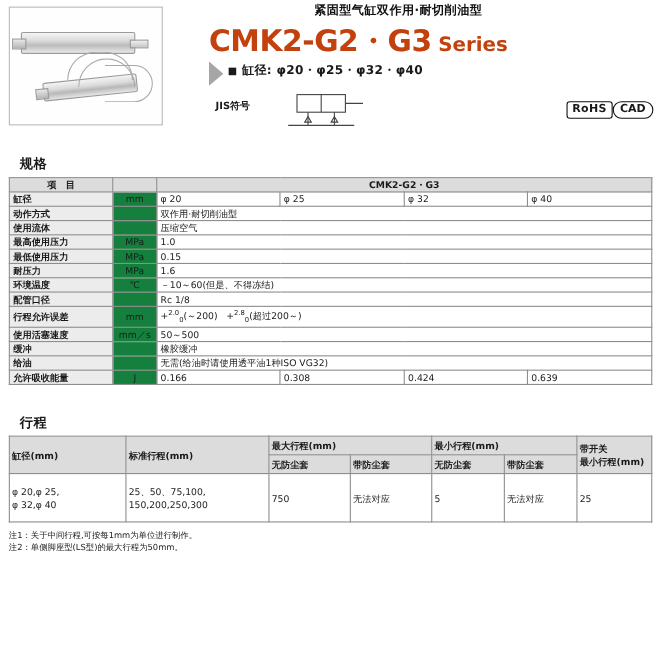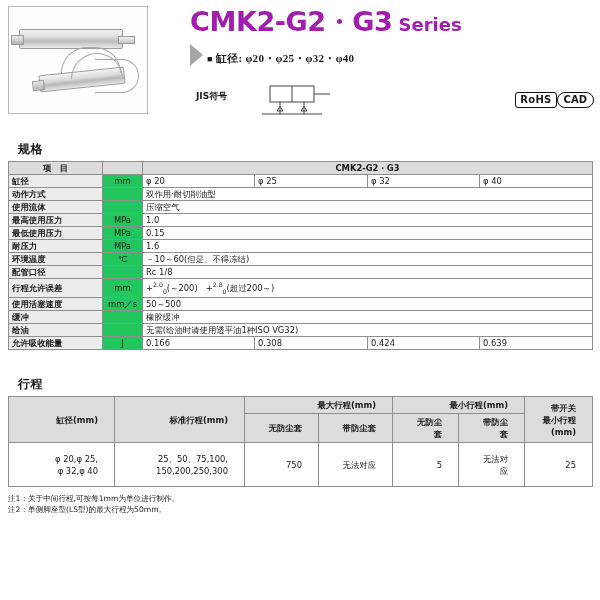--- a/index.html
+++ b/index.html
@@ -51,26 +51,26 @@
   .t2 { left:62px; top:46px; width:52px; border-bottom:none; border-radius:40px 40px 0 0;}
   .t3 { left:86px; top:52px; width:44px; height:34px; border-left:none; border-radius:0 40px 40px 0;}
 
   .title-block { position:absolute; left:190px; top:2px; width:404px; }
   .sub-title {
     font-size:11px; font-weight:bold; text-align:center; letter-spacing:0.4px;
     color:#111; padding-right:60px;
   }
   .main-title {
     margin-top:2px; font-size:27px; font-weight:bold; letter-spacing:-0.4px;
-    color:#a21caf; white-space:nowrap;
+    color:#c2410c; white-space:nowrap;
   }
   .main-title .ser { font-size:18px; margin-left:6px; letter-spacing:0; }
 
   .bore-row {
-    position:absolute; left:190px; top:44px; display:flex; align-items:flex-end;font-family:Liberation Serif, serif;
+    position:absolute; left:190px; top:56px; display:flex; align-items:flex-start;
   }
   .tri {
     width:0; height:0; border-top:11px solid transparent; border-bottom:11px solid transparent;
     border-left:13px solid #a6a6a6; margin-right:4px;
   }
   .bore-text { font-size:11px; font-weight:bold; letter-spacing:0.3px; }
   .bore-text .sq { font-size:9px; }
 
   .jis-row { position:absolute; left:196px; top:90px; font-size:9px; font-weight:bold; }
   .jis-sym {
@@ -97,32 +97,32 @@
   table { border-collapse:collapse; }
   .spec {
     width:584px; margin-left:8px; table-layout:fixed;
   }
   .spec td, .spec th {
     border:1px solid #8e8e8e; padding:0 3px; font-size:8.4px; line-height:12px;
     vertical-align:middle;
   }
   .spec .hdr { background:#dcdcdc; font-weight:bold; text-align:center; }
   .spec .lbl { background:#ececec; text-align:left; padding-left:3px; font-weight:bold; }
-  .spec .unit { background:#22c55e; text-align:center; }
+  .spec .unit { background:#15803d; text-align:center; }
   .spec .ctr { text-align:left; }
   .sup { font-size:6.2px; vertical-align:super; }
   .sub { font-size:6.2px; vertical-align:sub; }
 
   
   .stroke {
     width:584px; margin-left:8px; table-layout:fixed; margin-top:2px;
   }
   .stroke td, .stroke th {
-    border:1px solid #8e8e8e; font-size:8.4px; line-height:12px; text-align:right;
-    padding:2px 16px;
+    border:1px solid #8e8e8e; font-size:8.4px; line-height:12px; text-align:left;
+    padding:2px 2px;
     margin-top:28px;
   }
   .stroke .hdr { background:#dcdcdc; font-weight:bold; }
   .stroke .body td { height:44px; }
 
   .notes { margin:6px 0 0 8px; font-size:7.6px; line-height:11px; color:#222; }
 </style>
 </head>
 <body>
 
@@ -130,20 +130,21 @@
 
   <div class="prod-img">
     <div class="cyl-a"></div>
     <div class="cyl-b"></div>
     <div class="tube t1"></div>
     <div class="tube t2"></div>
     <div class="tube t3"></div>
   </div>
 
   <div class="title-block">
+    <div class="sub-title">紧固型气缸双作用·耐切削油型</div>
     <div class="main-title">
       <span>CMK2-G2・G3</span><span class="ser">Series</span>
     </div>
   </div>
 
   <div class="bore-row">
     <div class="tri"></div>
     <div class="bore-text">
       <span class="sq">■</span>
       <span>缸径:</span>

